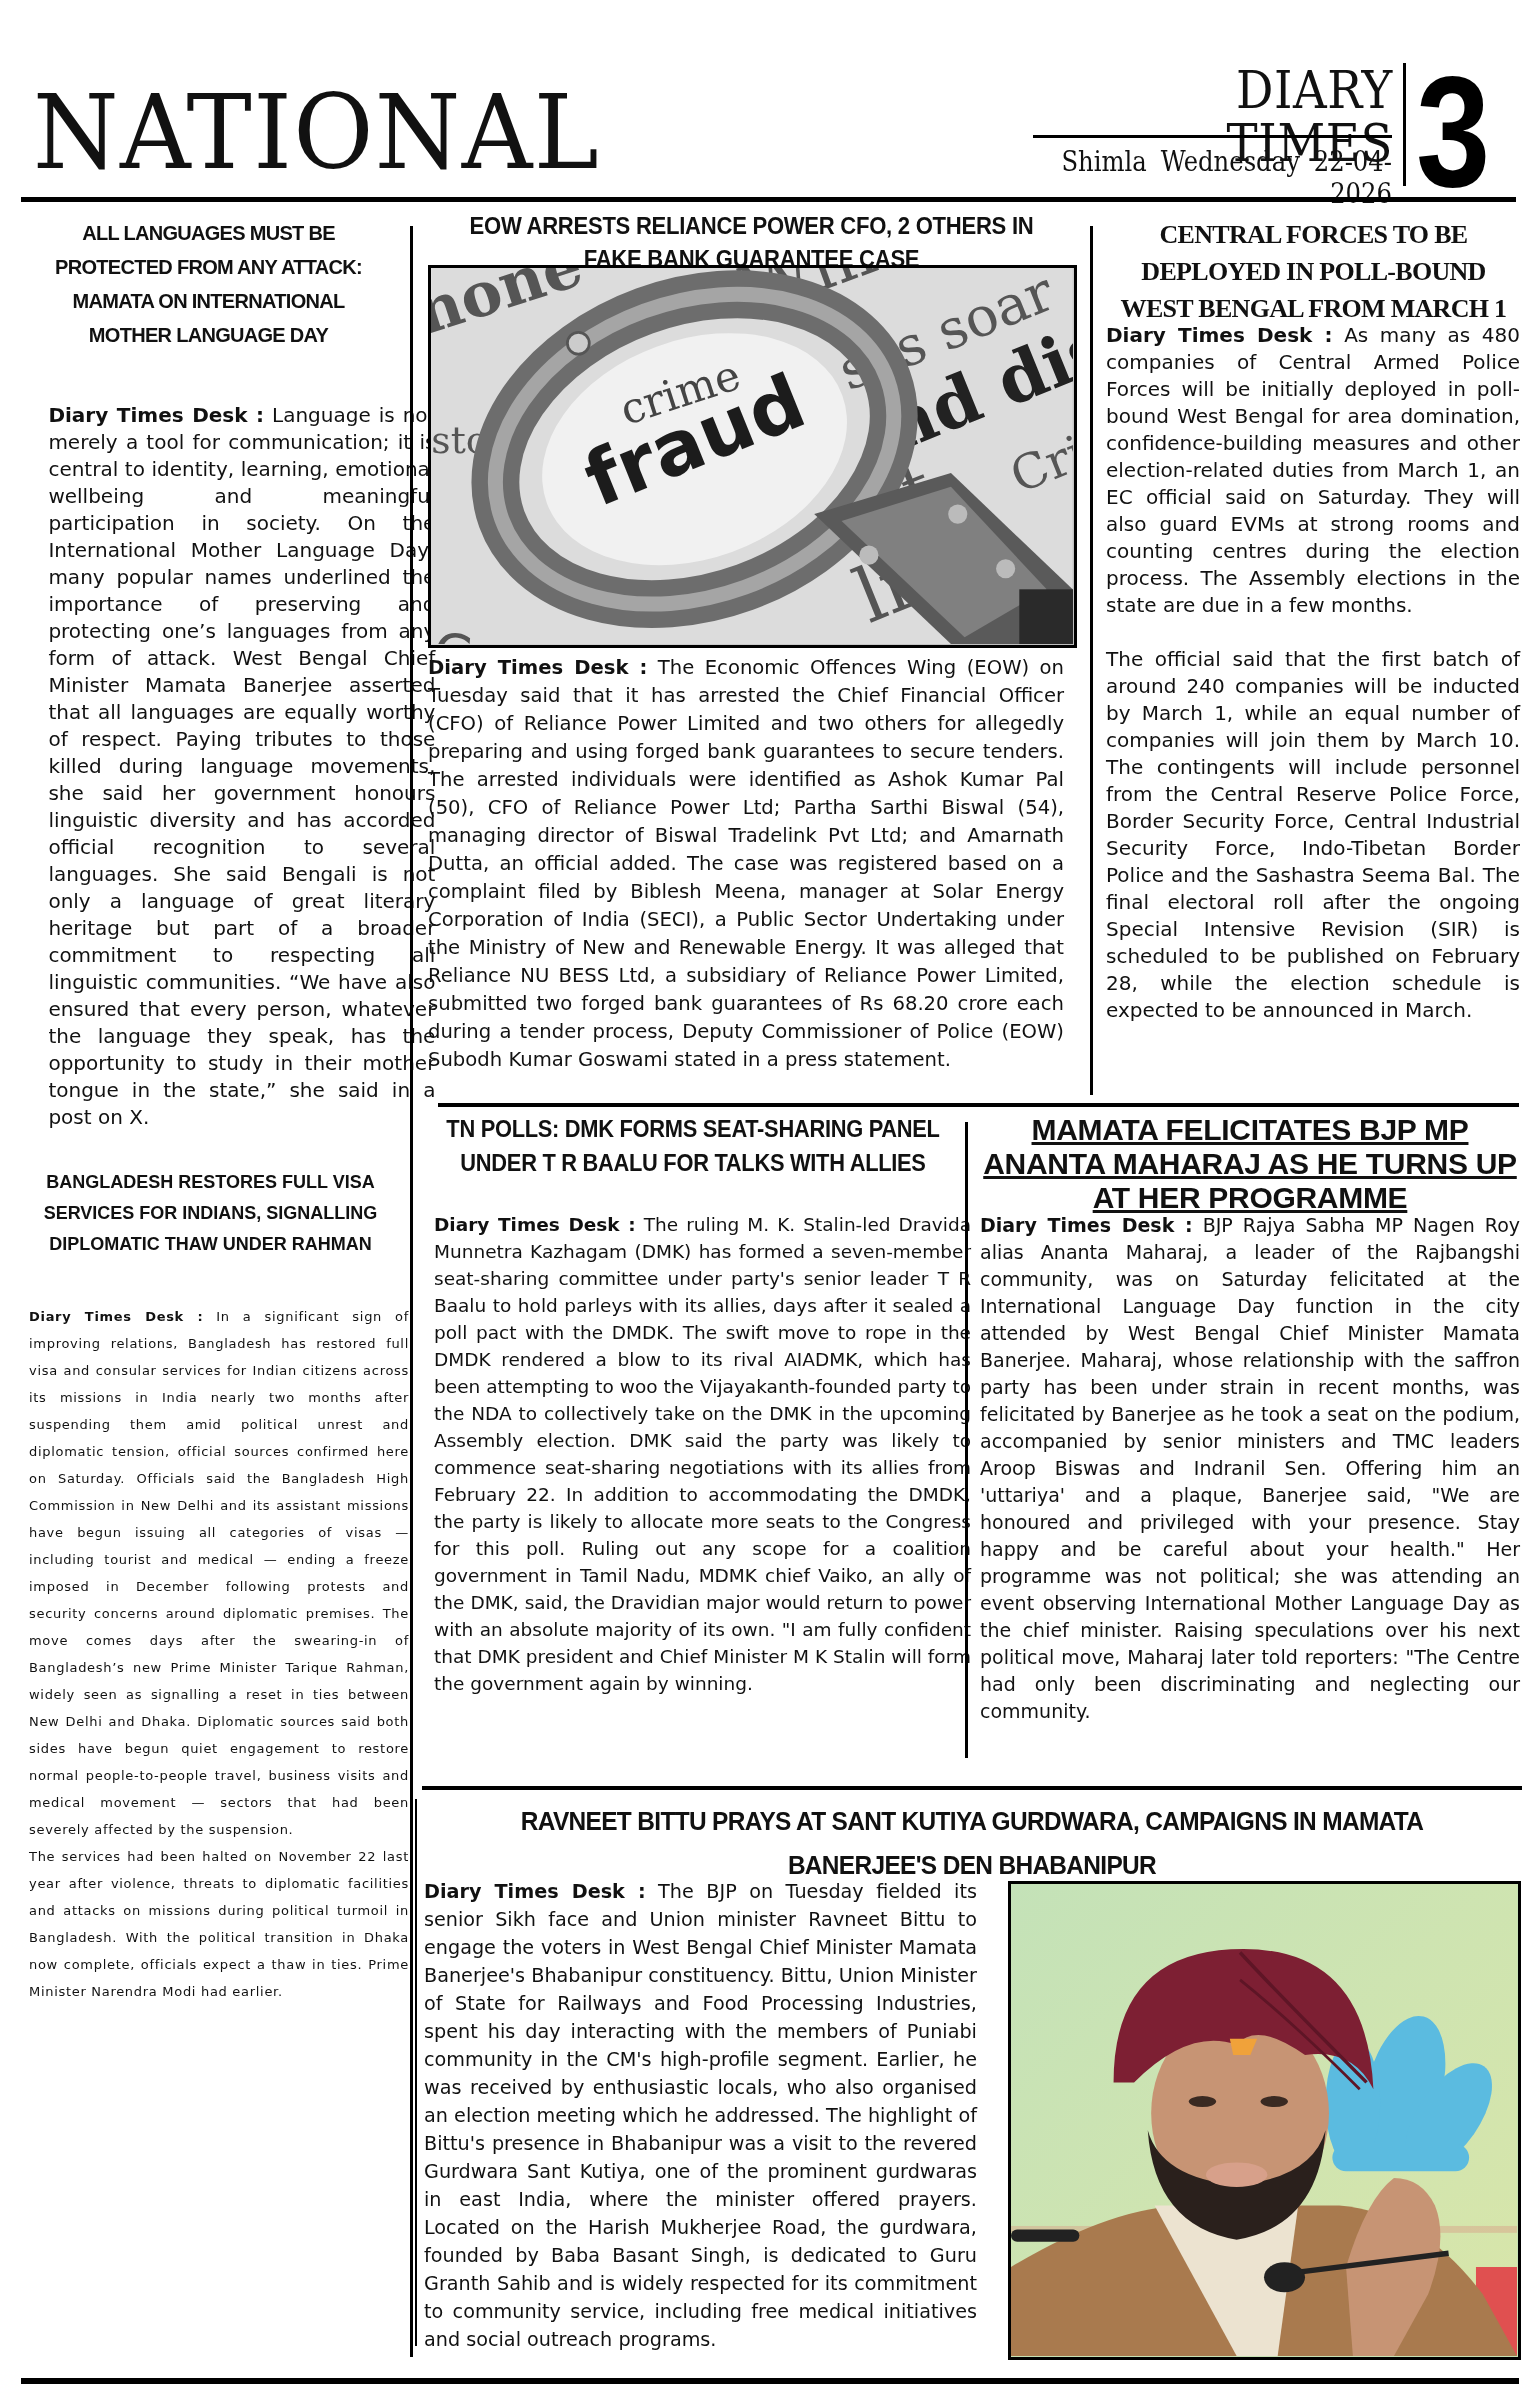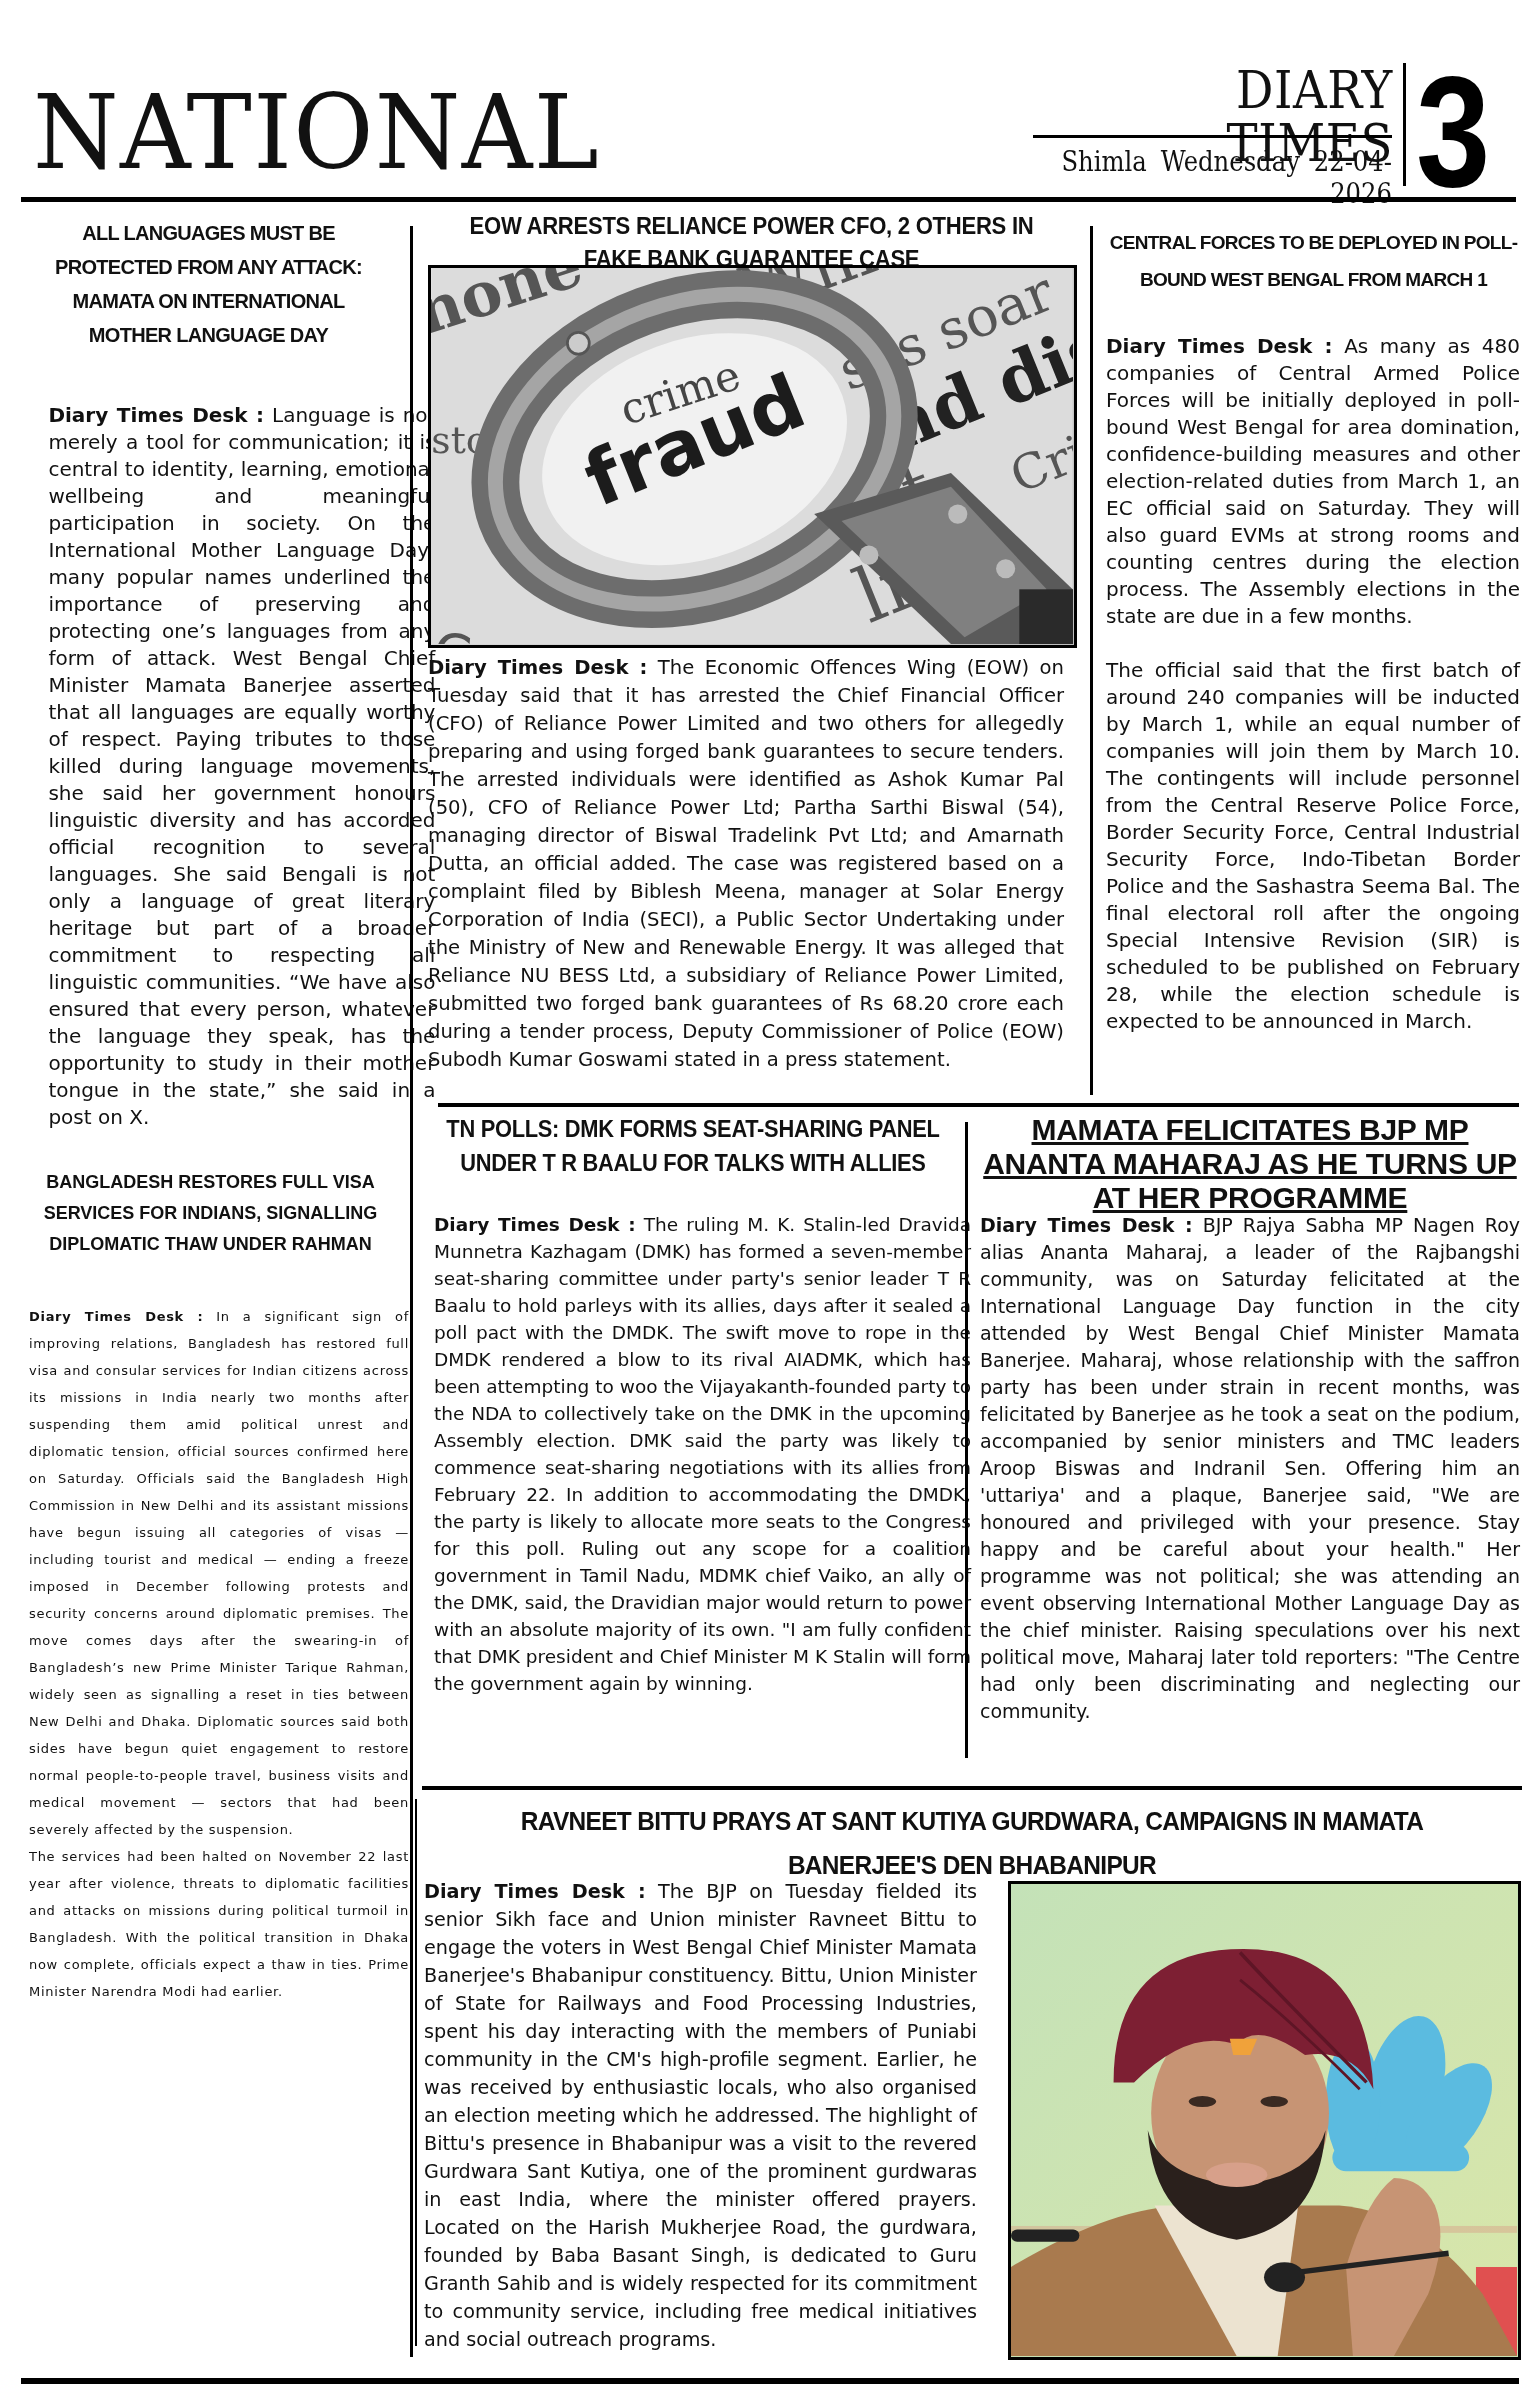--- a/index.html
+++ b/index.html
@@ -79,22 +79,22 @@
     <circle cx="215" cy="110" r="16" fill="#ccc" stroke="#555" stroke-width="4"></circle>
   </svg>
 </div>
 
 <div class="body-text" style="left:428px; top:653px; width:649px; font-size:20px; line-height:28px; transform:scaleX(0.98); transform-origin:left top;">
   <p><span class="byline">Diary Times Desk :</span> <span>The Economic Offences Wing (EOW) on Tuesday said that it has arrested the Chief Financial Officer (CFO) of Reliance Power Limited and two others for allegedly preparing and using forged bank guarantees to secure tenders. The arrested individuals were identified as Ashok Kumar Pal (50), CFO of Reliance Power Ltd; Partha Sarthi Biswal (54), managing director of Biswal Tradelink Pvt Ltd; and Amarnath Dutta, an official added. The case was registered based on a complaint filed by Biblesh Meena, manager at Solar Energy Corporation of India (SECI), a Public Sector Undertaking under the Ministry of New and Renewable Energy. It was alleged that Reliance NU BESS Ltd, a subsidiary of Reliance Power Limited, submitted two forged bank guarantees of Rs 68.20 crore each during a tender process, Deputy Commissioner of Police (EOW) Subodh Kumar Goswami stated in a press statement.</span></p>
 </div>
 
 <div class="rule" style="left:1090px; top:226px; width:2.7px; height:869px;"></div>
 
-<div class="headline" style="left:1105px; top:224px; width:417px; font-size:19px; line-height:37px; letter-spacing:-0.7px;">CENTRAL FORCES TO BE DEPLOYED IN POLL-BOUND WEST BENGAL FROM MARCH 1</div>
-<div class="body-text" style="left:1106px; top:333px; width:414px; font-size:20px; line-height:27px;">
+<div class="headline" style="left:1105px; top:216px; width:417px; font-size:26px; line-height:37px; letter-spacing:-0.7px;font-family:Liberation Serif, serif;">CENTRAL FORCES TO BE DEPLOYED IN POLL-BOUND WEST BENGAL FROM MARCH 1</div>
+<div class="body-text" style="left:1106px; top:322px; width:414px; font-size:20px; line-height:27px;">
   <p style="margin-bottom:27px;"><span class="byline">Diary Times Desk :</span> <span>As many as 480 companies of Central Armed Police Forces will be initially deployed in poll-bound West Bengal for area domination, confidence-building measures and other election-related duties from March 1, an EC official said on Saturday. They will also guard EVMs at strong rooms and counting centres during the election process. The Assembly elections in the state are due in a few months.</span></p>
   <p>The official said that the first batch of around 240 companies will be inducted by March 1, while an equal number of companies will join them by March 10. The contingents will include personnel from the Central Reserve Police Force, Border Security Force, Central Industrial Security Force, Indo-Tibetan Border Police and the Sashastra Seema Bal. The final electoral roll after the ongoing Special Intensive Revision (SIR) is scheduled to be published on February 28, while the election schedule is expected to be announced in March.</p>
 </div>
 
 <div class="rule" style="left:438px; top:1103px; width:1081px; height:4.1px;"></div>
 
 <div class="headline" style="left:423px; top:1112px; width:540px; font-size:23px; line-height:34px; letter-spacing:-0.3px; transform:scaleX(0.95); transform-origin:center top;">TN POLLS: DMK FORMS SEAT-SHARING PANEL UNDER T R BAALU FOR TALKS WITH ALLIES</div>
 <div class="body-text" style="left:424px; top:1211px; width:537px; font-size:18.5px; line-height:27px;margin-left:10px;">
   <p><span class="byline">Diary Times Desk :</span> <span>The ruling M. K. Stalin-led Dravida Munnetra Kazhagam (DMK) has formed a seven-member seat-sharing committee under party's senior leader T R Baalu to hold parleys with its allies, days after it sealed a poll pact with the DMDK. The swift move to rope in the DMDK rendered a blow to its rival AIADMK, which has been attempting to woo the Vijayakanth-founded party to the NDA to collectively take on the DMK in the upcoming Assembly election. DMK said the party was likely to commence seat-sharing negotiations with its allies from February 22. In addition to accommodating the DMDK, the party is likely to allocate more seats to the Congress for this poll. Ruling out any scope for a coalition government in Tamil Nadu, MDMK chief Vaiko, an ally of the DMK, said, the Dravidian major would return to power with an absolute majority of its own. "I am fully confident that DMK president and Chief Minister M K Stalin will form the government again by winning.</span></p>
 </div>

